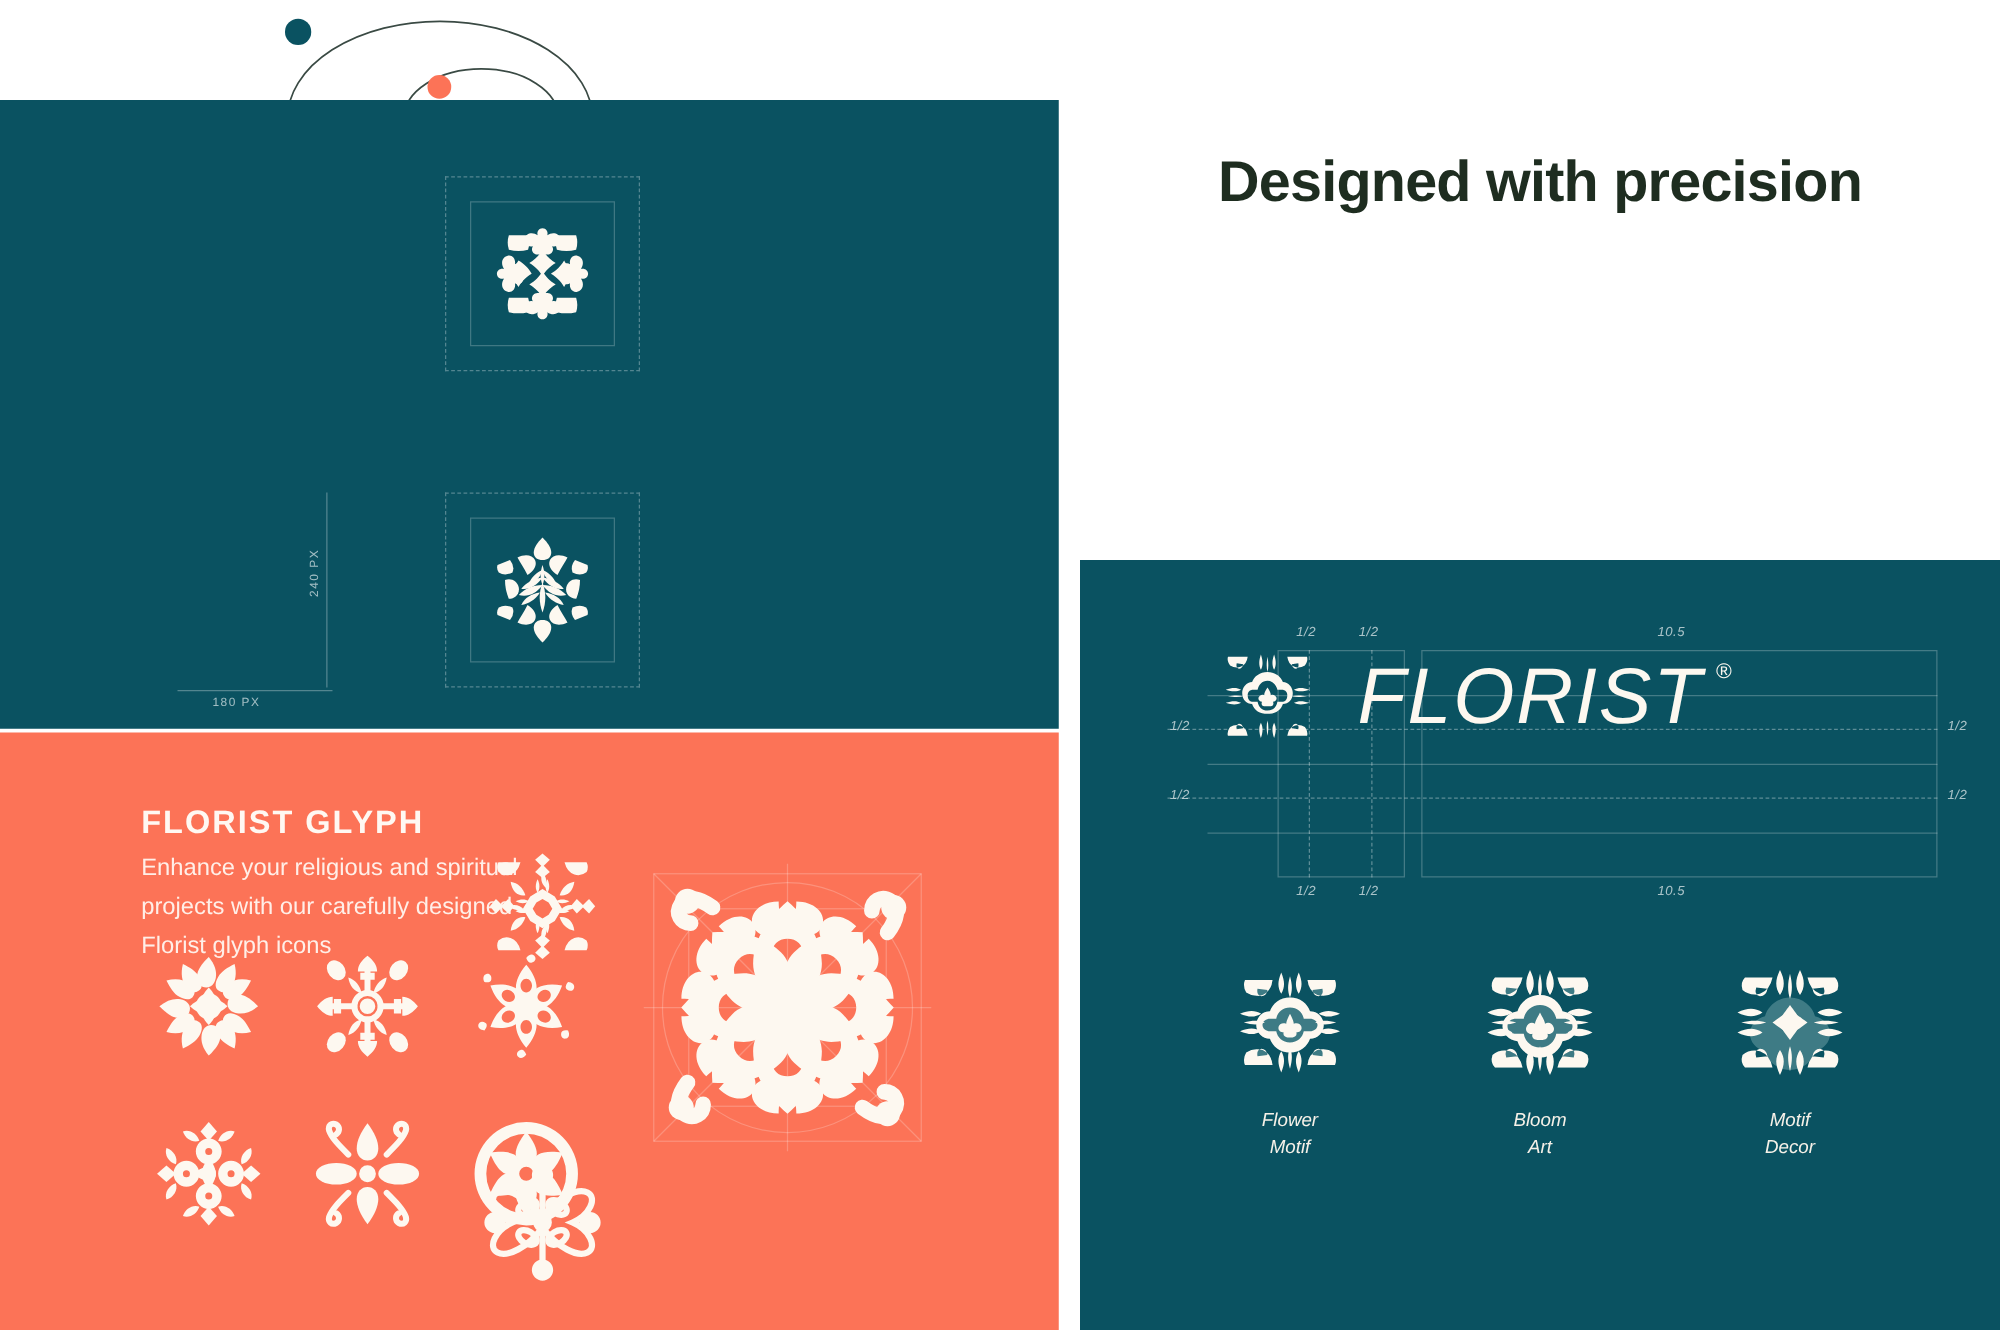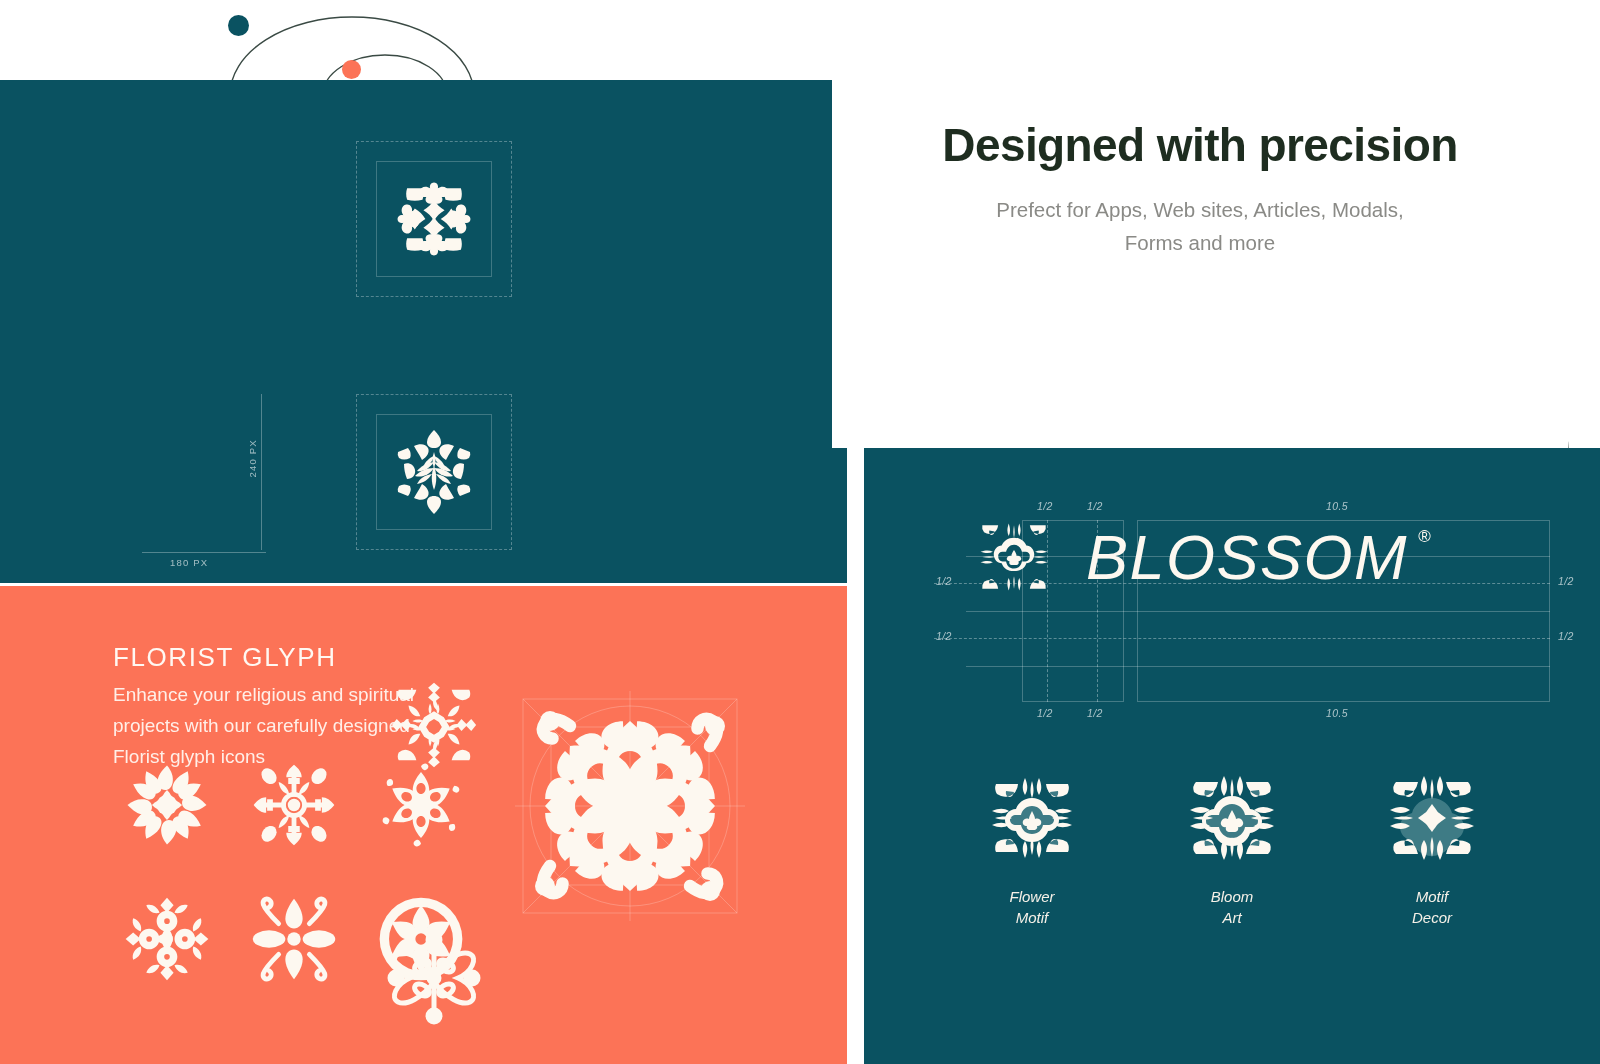--- a/index.html
+++ b/index.html
@@ -11,21 +11,21 @@
   }
   .stage { position:absolute; inset:0; }
 
   
   .orbit-deco { position:absolute; pointer-events:none; }
 
   
   .panel { position:absolute; }
   #panel-icons-teal { left:0; top:80px; width:847px; height:503px; background:#0A5261; }
   #panel-coral { left:0; top:586px; width:847px; height:478px; background:#FC7357; }
-  #panel-headline { left:832px; top:0; width:736px; height:448px; background:#ffffff; }
+  #panel-headline { left:864px; top:0; width:736px; height:448px; background:#ffffff; }
   #panel-brand-teal { left:864px; top:448px; width:736px; height:616px; background:#0A5261;font-style:italic; }
 
   
   .headline {
     font-size:46px; font-weight:bold; color:#1E2D20;
     text-align:center; line-height:1.18; letter-spacing:-0.6px;
     padding:0 18px;
   }
   .subhead {
     margin-top:22px; font-size:20.5px; color:#8A8A86;
@@ -51,21 +51,21 @@
   }
   .glyph { position:relative; z-index:2; }
 
   
   .dim-label { position:absolute; font-size:9.5px; letter-spacing:1.2px; color:rgba(255,255,255,0.62); }
   .dim-line { position:absolute; background:rgba(255,255,255,0.3); }
 
   
   .coral-title {
     position:absolute; left:113px; top:56px;
-    font-size:26px; font-weight:normal; color:#FFF8F2; letter-spacing:1.6px;
+    font-size:26px; font-weight:bold; color:#FFF8F2; letter-spacing:1.6px;
   }
   .coral-desc {
     position:absolute; left:113px; top:94px; width:330px;
     font-size:19px; line-height:1.62; color:#FFEFE8;
   }
   .coral-grid {
     position:absolute; left:104px; top:155px;
     width:380px; display:grid; grid-template-columns:repeat(3,1fr);
     row-gap:6px;
   }
@@ -279,24 +279,20 @@
             <path d="M67 50l-5 4-5-4 5-4z"></path>
           </g>
         </svg>
       </div>
     </div>
   </div>
 
   <div class="panel" id="panel-headline">
     <div class="headline-wrap">
       <div class="headline">Designed with precision</div>
-      <div class="subhead">
-        <div>Prefect for Apps, Web sites, Articles, Modals,</div>
-        <div>Forms and more</div>
-      </div>
     </div>
   </div>
 
   <div class="panel" id="panel-coral">
     <div class="coral-title">FLORIST GLYPH</div>
     <div class="coral-desc">Enhance your religious and spiritual projects with our carefully designed Florist glyph icons</div>
 
     <div class="coral-grid">
 
       <div class="coral-cell">
@@ -480,21 +476,21 @@
         <path d="M86 86H68q1-7 6-9 5-2 10 1 3 4 2 8z M78 80q1-4-2-5 -3 0-4 4z"></path>
         <path d="M44 12c2 6 2 10 0 14-2-4-2-8 0-14z M56 12c-2 6-2 10 0 14 2-4 2-8 0-14z M50 14c1 6 1 10 0 14-1-4-1-8 0-14z"></path>
         <path d="M44 88c2-6 2-10 0-14-2 4-2 8 0 14z M56 88c-2-6-2-10 0-14 2 4 2 8 0 14z M50 86c1-6 1-10 0-14-1 4-1 8 0 14z"></path>
         <path d="M12 44c6 2 10 2 14 0-4-2-8-2-14 0z M12 56c6-2 10-2 14 0-4 2-8 2-14 0z M14 50c6 1 10 1 14 0-4-1-8-1-14 0z"></path>
         <path d="M88 44c-6 2-10 2-14 0 4-2 8-2 14 0z M88 56c-6-2-10-2-14 0 4 2 8 2 14 0z M86 50c-6 1-10 1-14 0 4-1 8-1 14 0z"></path>
         <path d="M50 28c7 0 12 4 14 9 5 0 9 5 9 10 0 6-4 10-9 10-2 6-7 9-14 9s-12-3-14-9c-5 0-9-4-9-10 0-5 4-10 9-10 2-5 7-9 14-9z
                  M50 36c-5 0-8 4-9 8h-4c-3 0-5 2-5 5 0 4 2 6 5 6h4c1 5 4 8 9 8s8-3 9-8h4c3 0 5-2 5-6 0-3-2-5-5-5h-4c-1-4-4-8-9-8z"></path>
         <path d="M50 42c2 3 3 5 3 7 2-1 4 0 5 2 1 2-1 4-3 4 1 2 0 4-2 4h-6c-2 0-3-2-2-4-2 0-4-2-3-4 1-2 3-3 5-2 0-2 1-4 3-7z"></path>
       </svg>
       <div class="logotype">
-        <span>BLOSSOM</span><span class="logo-reg">®</span>
+        <span>FLORIST</span><span class="logo-reg">®</span>
       </div>
     </div>
 
     <div class="brand-icons">
 
       <div class="bi-cell">
         <svg width="100" height="100" viewBox="0 0 100 100">
           <g fill="#3E7B85">
             <path d="M16 16h20q-1 9-8 12 -7 2-13-2 -3-5-1-10z"></path>
             <path d="M84 16H64q1 9 8 12 7 2 13-2 3-5 1-10z"></path>

